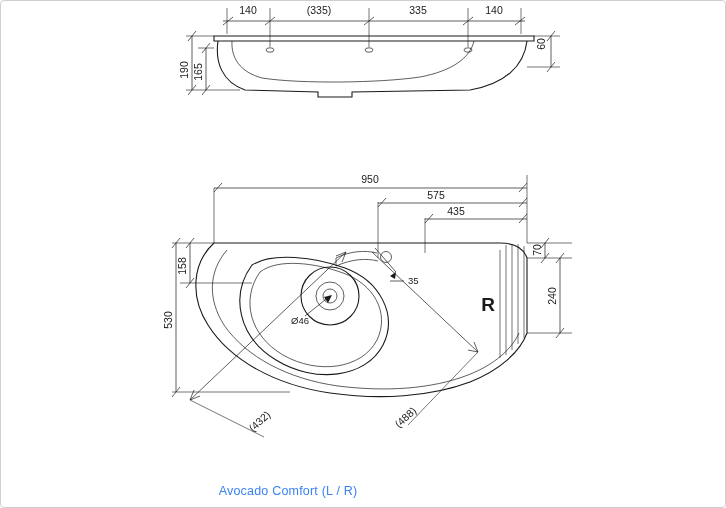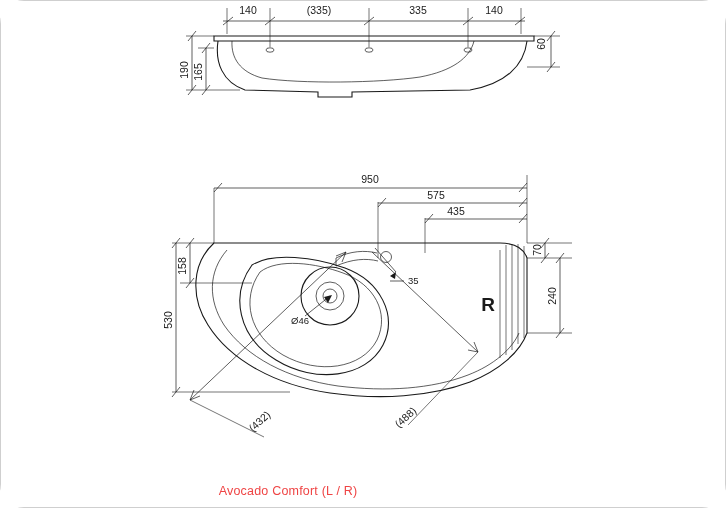--- a/index.html
+++ b/index.html
@@ -9,21 +9,20 @@
   }
   body {
     font-family: "Liberation Sans", sans-serif;
   }
   #page {
     position: relative;
     width: 726px;
     height: 508px;
     background: #ffffff;
     overflow: hidden;
-    border-radius: 24px;
   }
   #frame {
     position: absolute;
     left: 0; top: 0;
     width: 726px;
     height: 508px;
     box-sizing: border-box;
     border: 1px solid #cfcfcf;
     border-radius: 4px;
     pointer-events: none;
@@ -35,21 +34,21 @@
     width: 726px;
     height: 508px;
   }
   .caption {
     position: absolute;
     left: 0;
     top: 484px;
     width: 576px;
     text-align: center;
     font-size: 12.5px;
-    color: #ef4444;
+    color: #3b82f6;
     letter-spacing: 0.2px;
   }
   text {
     font-family: "Liberation Sans", sans-serif;
     fill: #1a1a1a;
   }
   .dim-txt { font-size: 10.5px; }
   .dim-txt-small { font-size: 9.5px; }
   .big-r { font-size: 19px; font-weight: bold; }
   .ln { stroke: #1a1a1a; fill: none; }

